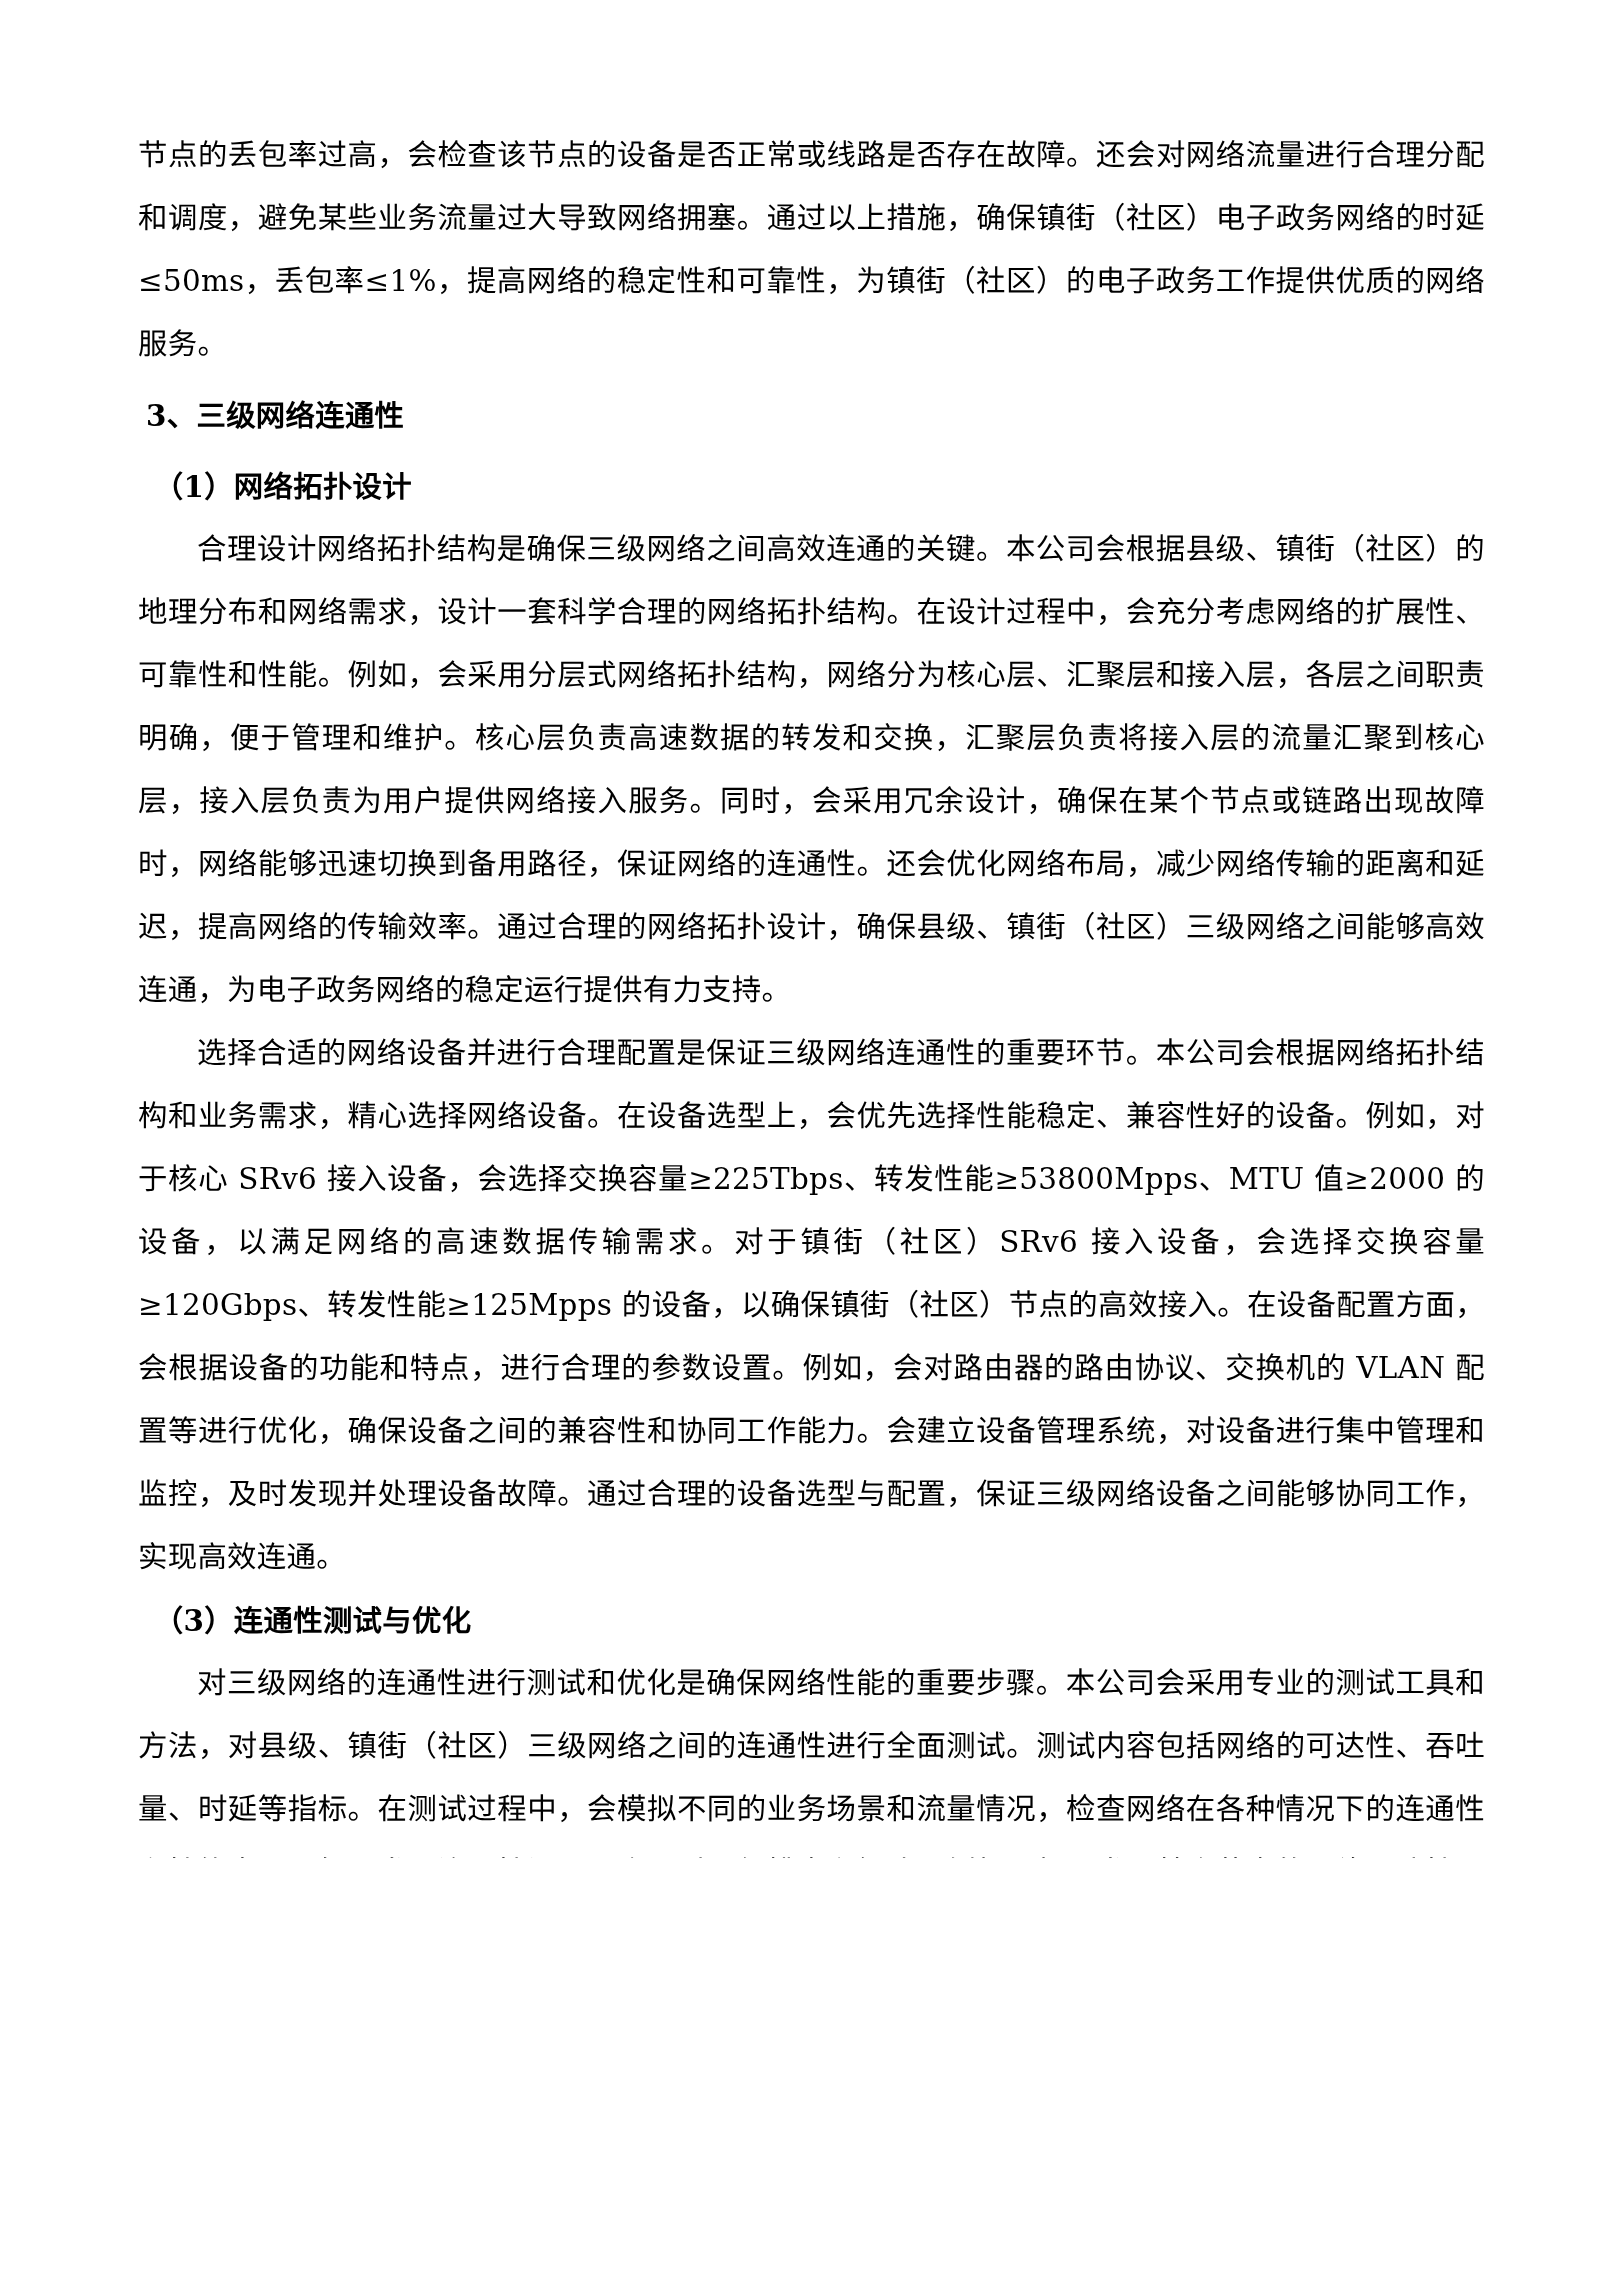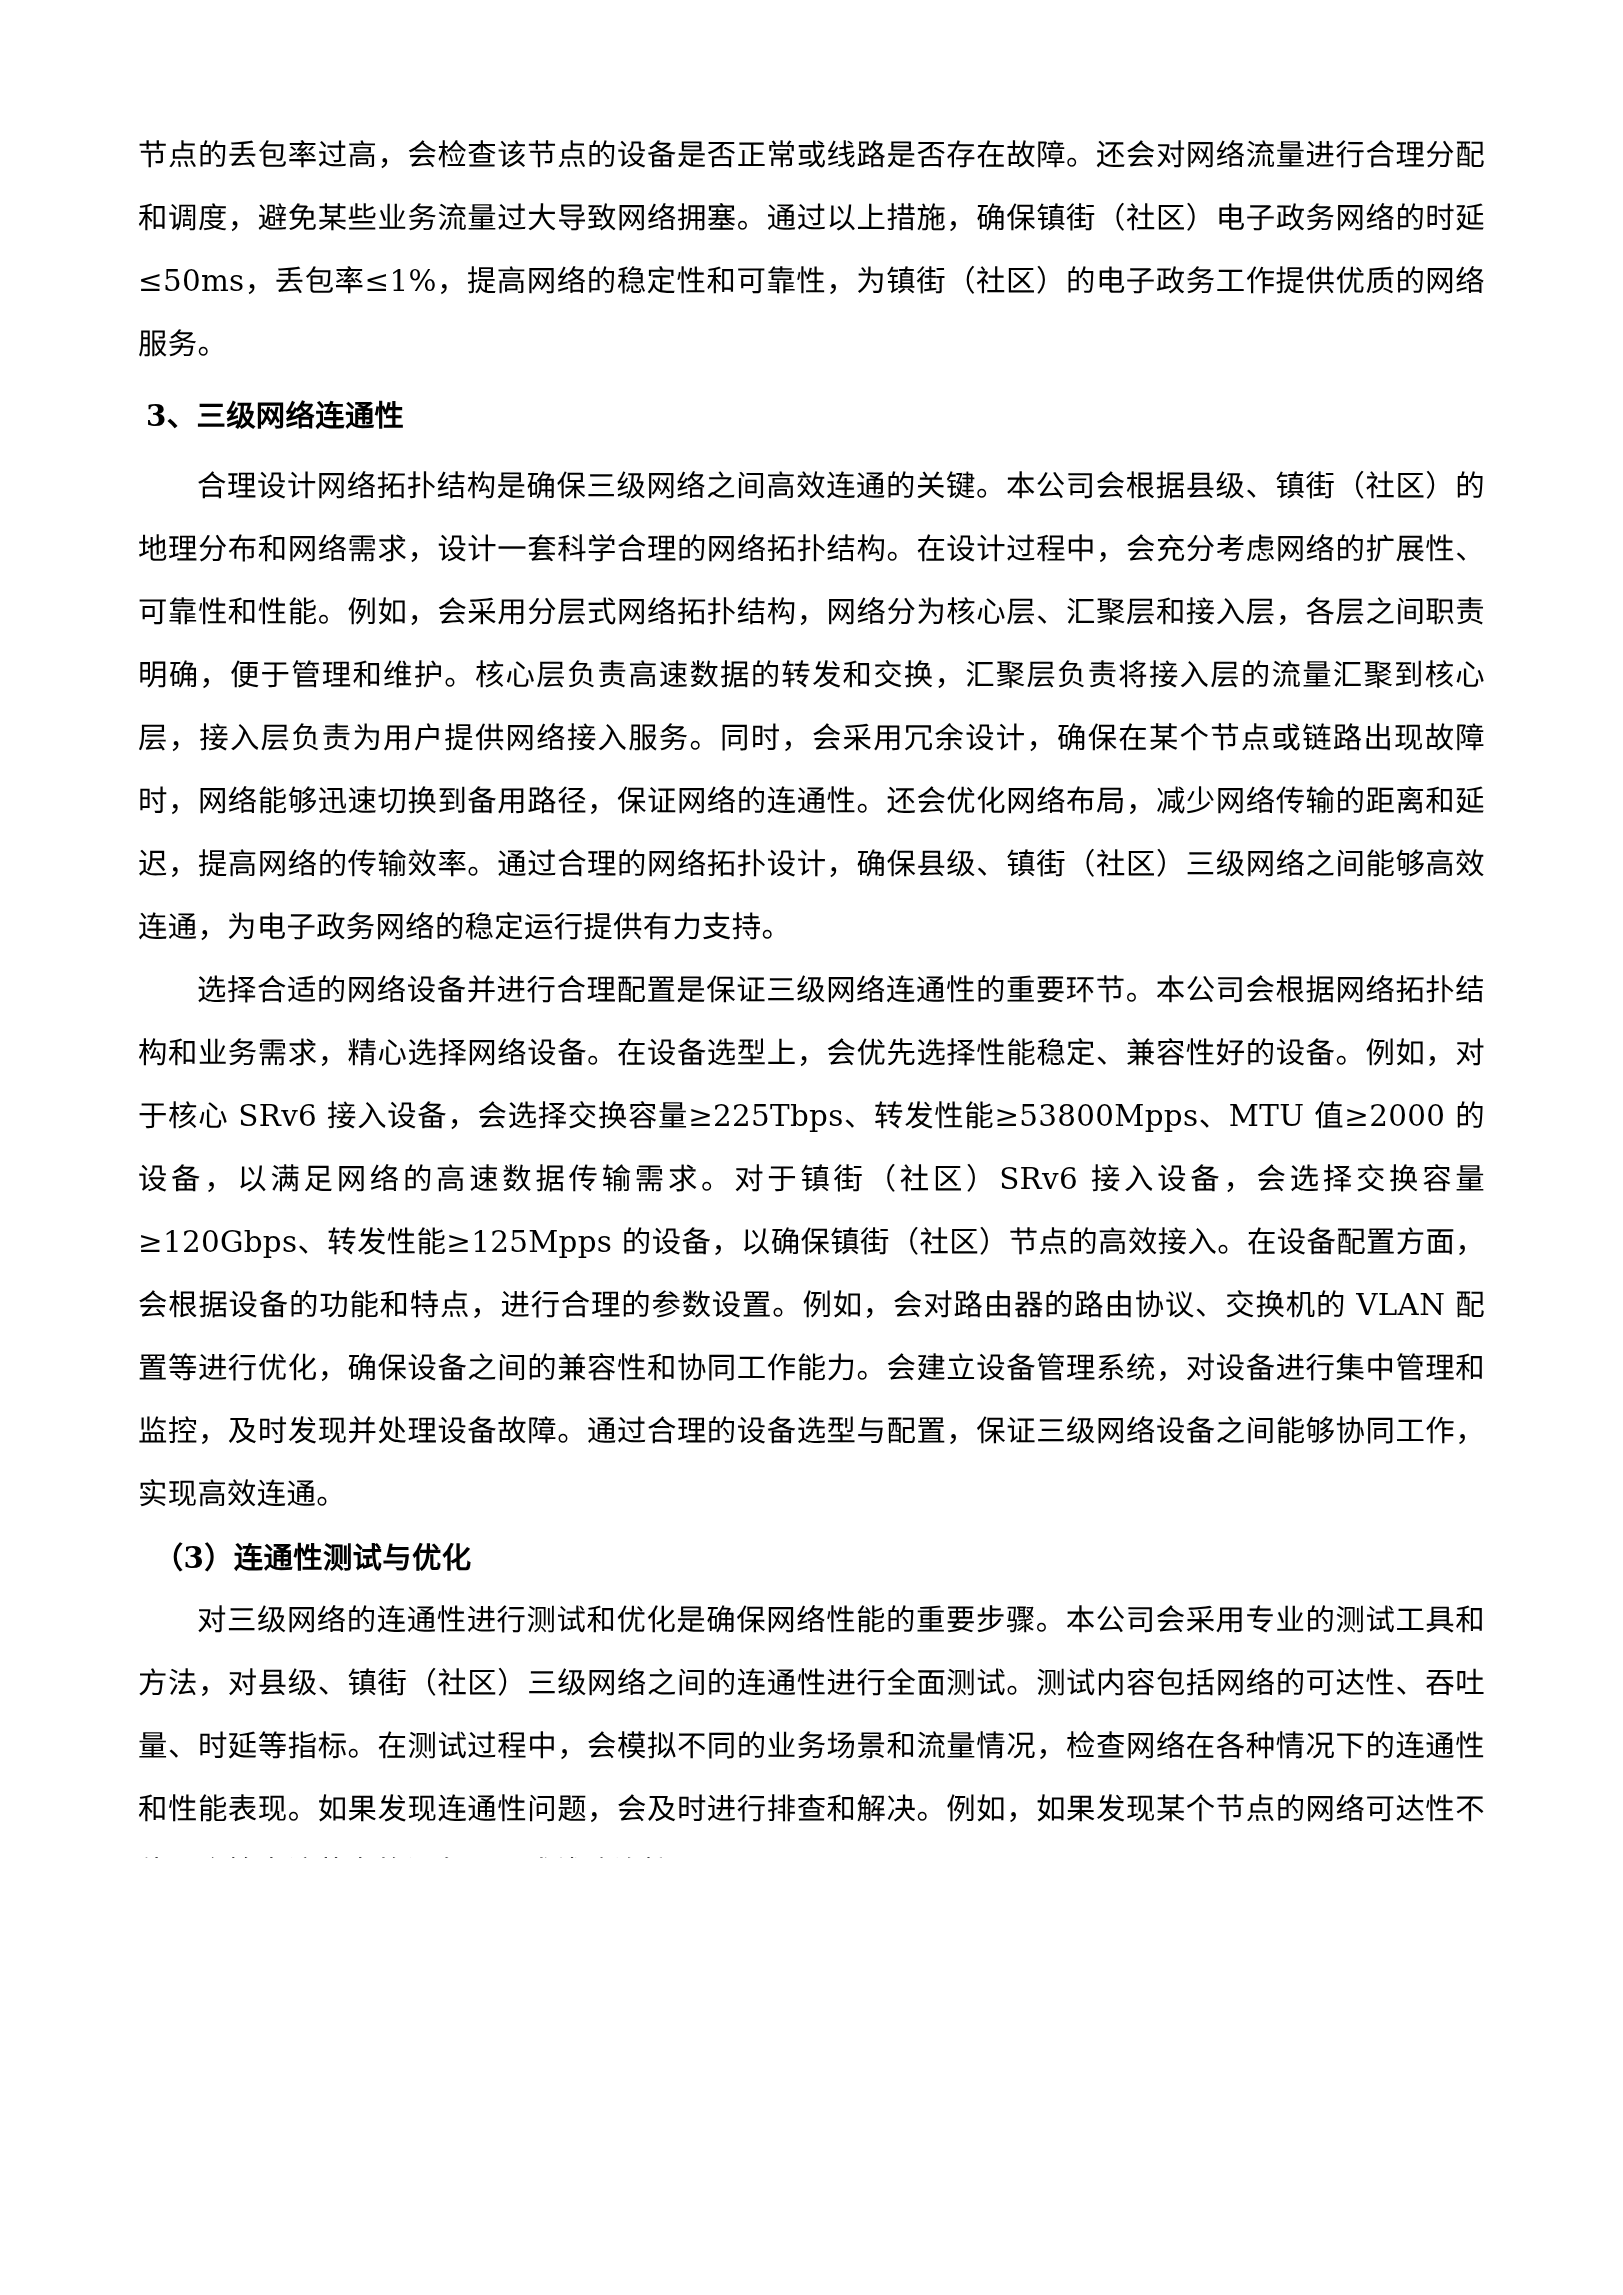--- a/index.html
+++ b/index.html
@@ -57,20 +57,21 @@
 </head>
 <body>
 
 <div class="page">
   <div class="doc-body">
 
     <p class="para cont">节点的丢包率过高，会检查该节点的设备是否正常或线路是否存在故障。还会对网络流量进行合理分配和调度，避免某些业务流量过大导致网络拥塞。通过以上措施，确保镇街（社区）电子政务网络的时延≤50ms，丢包率≤1%，提高网络的稳定性和可靠性，为镇街（社区）的电子政务工作提供优质的网络服务。</p>
 
     <h2 class="heading-1">3、三级网络连通性</h2>
 
+    <h3 class="heading-2">（1）网络拓扑设计</h3>
 
     <p class="para">合理设计网络拓扑结构是确保三级网络之间高效连通的关键。本公司会根据县级、镇街（社区）的地理分布和网络需求，设计一套科学合理的网络拓扑结构。在设计过程中，会充分考虑网络的扩展性、可靠性和性能。例如，会采用分层式网络拓扑结构，网络分为核心层、汇聚层和接入层，各层之间职责明确，便于管理和维护。核心层负责高速数据的转发和交换，汇聚层负责将接入层的流量汇聚到核心层，接入层负责为用户提供网络接入服务。同时，会采用冗余设计，确保在某个节点或链路出现故障时，网络能够迅速切换到备用路径，保证网络的连通性。还会优化网络布局，减少网络传输的距离和延迟，提高网络的传输效率。通过合理的网络拓扑设计，确保县级、镇街（社区）三级网络之间能够高效连通，为电子政务网络的稳定运行提供有力支持。</p>
 
 
     <p class="para">选择合适的网络设备并进行合理配置是保证三级网络连通性的重要环节。本公司会根据网络拓扑结构和业务需求，精心选择网络设备。在设备选型上，会优先选择性能稳定、兼容性好的设备。例如，对于核心 SRv6 接入设备，会选择交换容量≥225Tbps、转发性能≥53800Mpps、MTU 值≥2000 的设备，以满足网络的高速数据传输需求。对于镇街（社区）SRv6 接入设备，会选择交换容量≥120Gbps、转发性能≥125Mpps 的设备，以确保镇街（社区）节点的高效接入。在设备配置方面，会根据设备的功能和特点，进行合理的参数设置。例如，会对路由器的路由协议、交换机的 VLAN 配置等进行优化，确保设备之间的兼容性和协同工作能力。会建立设备管理系统，对设备进行集中管理和监控，及时发现并处理设备故障。通过合理的设备选型与配置，保证三级网络设备之间能够协同工作，实现高效连通。</p>
 
     <h3 class="heading-2">（3）连通性测试与优化</h3>
 
     <p class="para">对三级网络的连通性进行测试和优化是确保网络性能的重要步骤。本公司会采用专业的测试工具和方法，对县级、镇街（社区）三级网络之间的连通性进行全面测试。测试内容包括网络的可达性、吞吐量、时延等指标。在测试过程中，会模拟不同的业务场景和流量情况，检查网络在各种情况下的连通性和性能表现。如果发现连通性问题，会及时进行排查和解决。例如，如果发现某个节点的网络可达性不佳，会检查该节点的设备配置或线路连接是</p>
 

